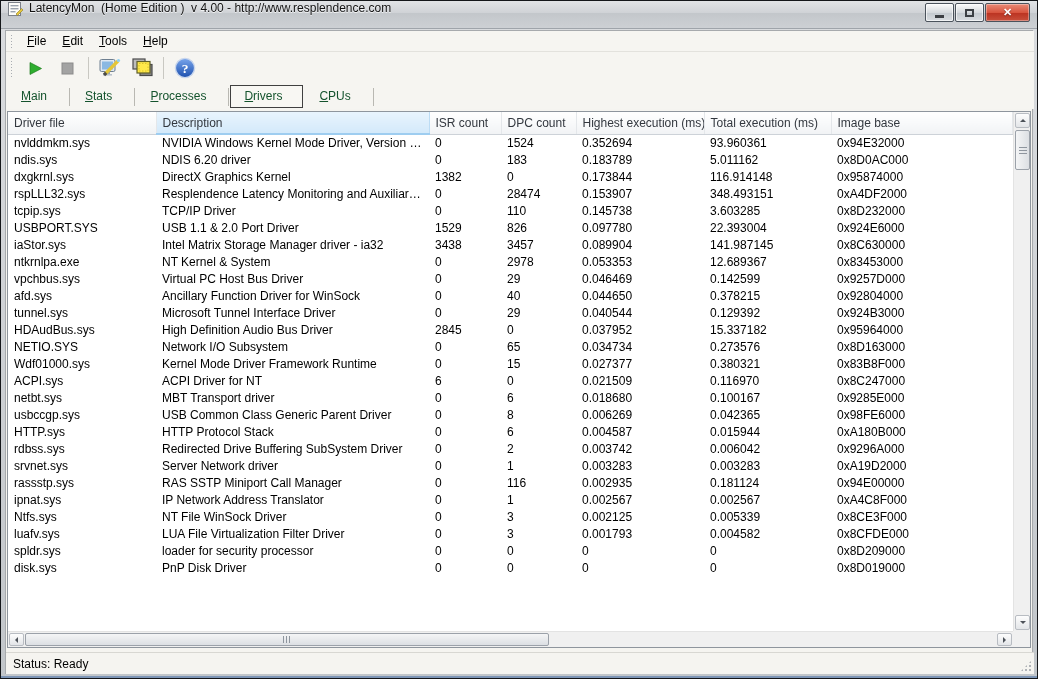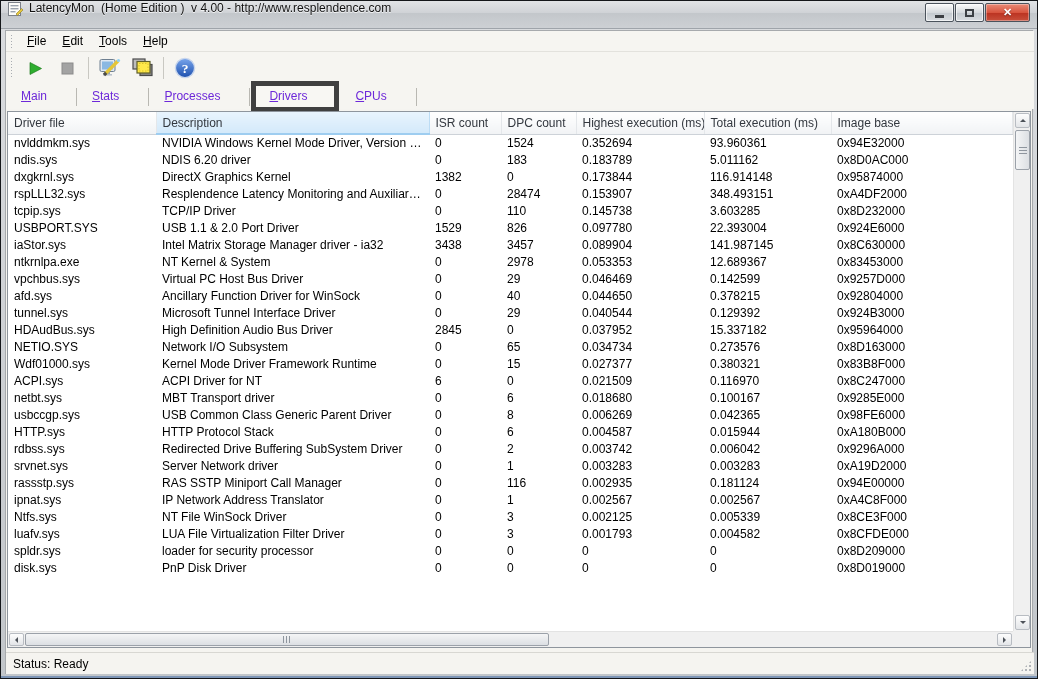--- a/index.html
+++ b/index.html
@@ -48,22 +48,22 @@
   
   .toolbar { position:absolute; left:5px; top:51px; width:1028px; height:32px;
     display:flex; align-items:center; background:#f6f5f1; }
   .toolbar .gripper { height:22px; }
   .tool-btn { width:26px; height:26px; display:flex; align-items:center; justify-content:center; margin:0 3px; }
   .tool-sep { width:1px; height:22px; background:#c9c8c2; margin:0 5px; }
 
   
   .tabbar { position:absolute; left:5px; top:83px; width:1028px; height:25px;
     display:flex; align-items:center; background:#f6f5f1; }
-  .tab { padding:3px 27px 4px 13px; margin:17px 1px; color:#6d28d9; display:inline-block; border:1px solid transparent; }
-  .tab.active { border:5px solid #404040; background:#f8f7f3; }
+  .tab { padding:3px 20px 4px 13px; margin:17px 1px; color:#14532d; display:inline-block; border:1px solid transparent; }
+  .tab.active { border:1px solid #404040; background:#f8f7f3; }
   .tab-sep { width:1px; height:18px; background:#b9b8b2; }
 
   
   .tablewrap { position:absolute; left:6px; top:110px; width:1024px; height:537px;
     border:1px solid #8e959d; background:#fff; }
   .grid { position:absolute; left:0; top:0; right:17px; bottom:16px; overflow:hidden; background:#fff; }
   table { border-collapse:collapse; table-layout:fixed; width:1004px; }
   col.w0{width:148px} col.w1{width:273px} col.w2{width:72px} col.w3{width:75px}
   col.w4{width:128px} col.w5{width:127px} col.w6{width:181px}
   thead th { height:22px; font-weight:normal; text-align:left; padding:0 6px;

